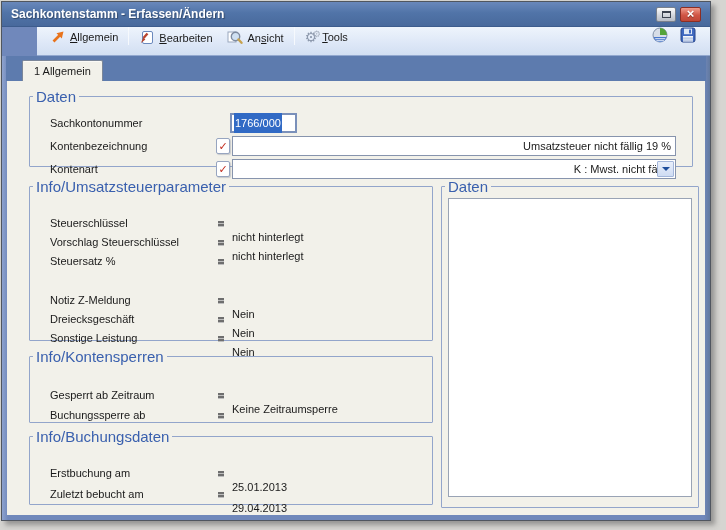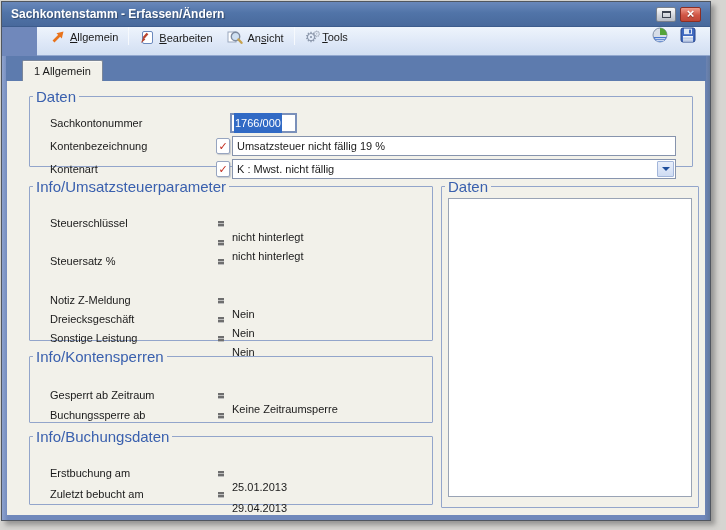--- a/index.html
+++ b/index.html
@@ -97,21 +97,21 @@
 
   .input-short{
     position:absolute; left:200px; top:0; width:67px; height:20px;
     background:#fff; border:2px solid #7a90ba; padding:1px 2px; line-height:14px;
   }
   .input-short .sel{ background:#316ac5; color:#fff; padding:4px 1px; }
 
   .input-long{
     position:absolute; left:202px; top:0; width:444px; height:20px;
     background:#fff; border:1px solid #8794ad; padding:2px 4px; line-height:14px;
-    white-space:nowrap; overflow:hidden;
+    white-space:nowrap; overflow:hidden;text-align:right;
   }
   .combo .combo-arrow{
     position:absolute; right:1px; top:1px; bottom:1px; width:17px;
     background:linear-gradient(#e9effb,#cfdcf3);
     border:1px solid #a3b6da; border-radius:1px;
     display:flex; align-items:center; justify-content:center; cursor:default;
   }
   .combo .combo-arrow::after{
     content:""; width:0; height:0;
     border-left:4px solid transparent; border-right:4px solid transparent;
@@ -260,20 +260,21 @@
 
       <fieldset class="fs-ust">
         <legend>Info/Umsatzsteuerparameter</legend>
 
         <div class="info-row" style="top:20px;">
           <span class="lbl">Steuerschlüssel</span>
           <span class="bullet-icon"></span>
           <span class="val">nicht hinterlegt</span>
         </div>
         <div class="info-row" style="top:39px;">
+          <span class="lbl">Vorschlag Steuerschlüssel</span>
           <span class="bullet-icon"></span>
           <span class="val">nicht hinterlegt</span>
         </div>
         <div class="info-row" style="top:58px;">
           <span class="lbl">Steuersatz %</span>
           <span class="bullet-icon"></span>
           <span class="val"></span>
         </div>
         <div class="info-row" style="top:97px;">
           <span class="lbl">Notiz Z-Meldung</span>

